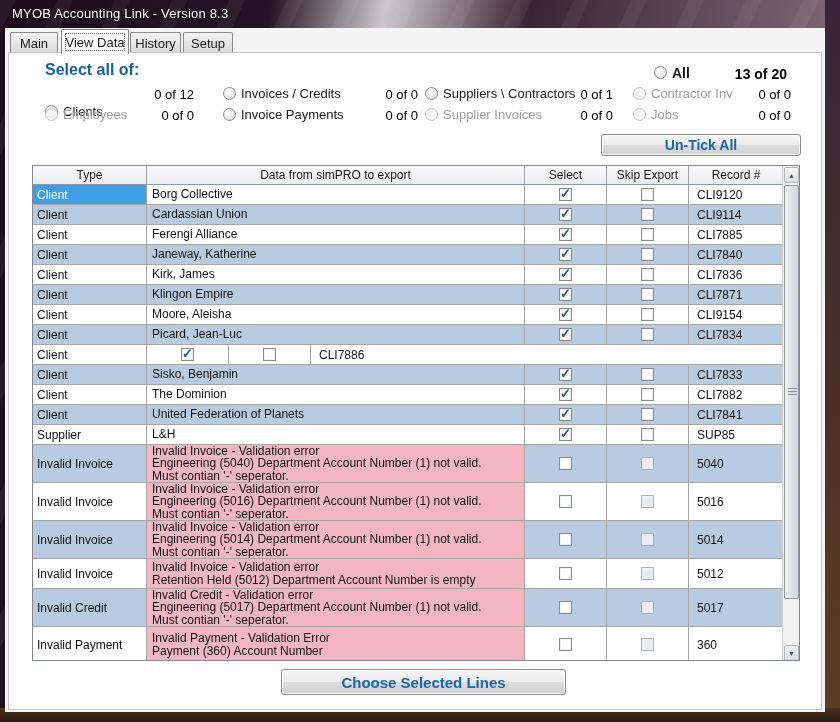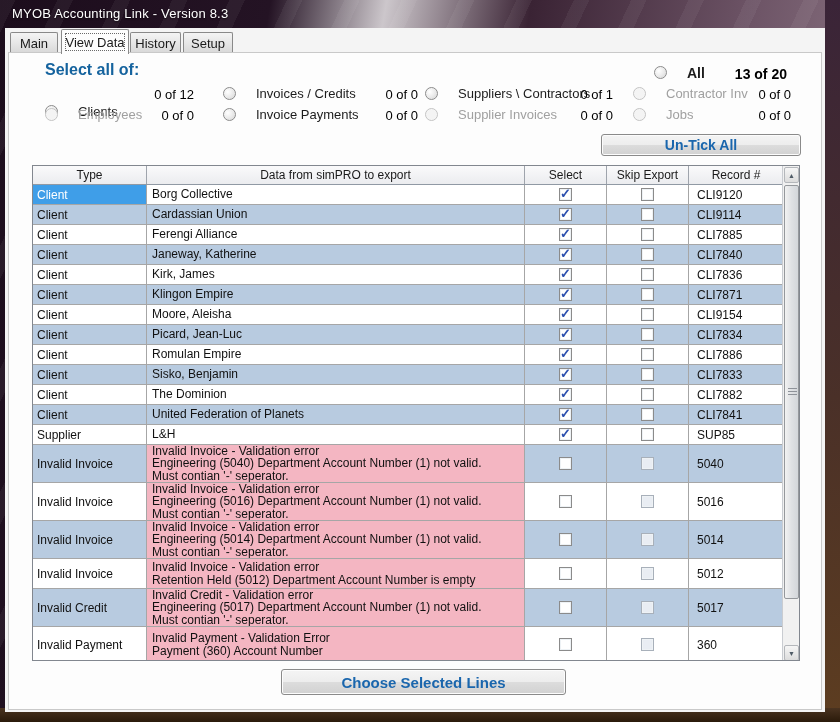--- a/index.html
+++ b/index.html
@@ -42,21 +42,21 @@
   .tab.active .focusbox {
     position:absolute; inset:3px; border:1px dotted #6a6a6a;
   }
   .panel {
     position:absolute; left:3px; top:24px; width:814px; height:658px;
     background:#fdfdfd; border:1px solid #c9c9c9; z-index:3;
   }
   .heading { position:absolute; left:36px; top:8px; font-size:16px; font-weight:bold; color:#15639e; }
 
   
-  .fitem { position:absolute; height:15px; display:flex; align-items:center;gap:15px; }
+  .fitem { position:absolute; height:15px; display:flex; align-items:center; }
   .radio {
     width:13px; height:13px; border-radius:50%; border:1px solid #8b8b8b; flex:0 0 13px;
     background:radial-gradient(circle at 35% 35%, #ffffff 0%, #e9e9e9 55%, #cfcfcf 100%);
     box-shadow:inset 0 0 1px #fff;
   }
   .fitem.disabled .radio { border-color:#c4c4c4; background:#f4f4f4; }
   .flabel { margin-left:5px; font-size:13px; color:#1c1c1c; white-space:nowrap; }
   .fitem.disabled .flabel { color:#a0a0a0; }
   .fcount { position:absolute; font-size:13px; color:#000; text-align:right; white-space:nowrap; }
   .fall .flabel { font-weight:bold; font-size:14px; }
@@ -323,25 +323,20 @@
               <div class="cell c-sel">
                 <span class="cb checked"></span>
               </div>
               <div class="cell c-skip">
                 <span class="cb"></span>
               </div>
               <div class="cell c-rec">CLI7834</div>
             </div>
             <div class="grow" style="height: 20px;">
               <div class="cell c-type">Client</div>
-              <div class="cell c-data">
-                <div>
-                  <div>Romulan Empire</div>
-                </div>
-              </div>
               <div class="cell c-sel">
                 <span class="cb checked"></span>
               </div>
               <div class="cell c-skip">
                 <span class="cb"></span>
               </div>
               <div class="cell c-rec">CLI7886</div>
             </div>
             <div class="grow alt" style="height: 20px;">
               <div class="cell c-type">Client</div>

